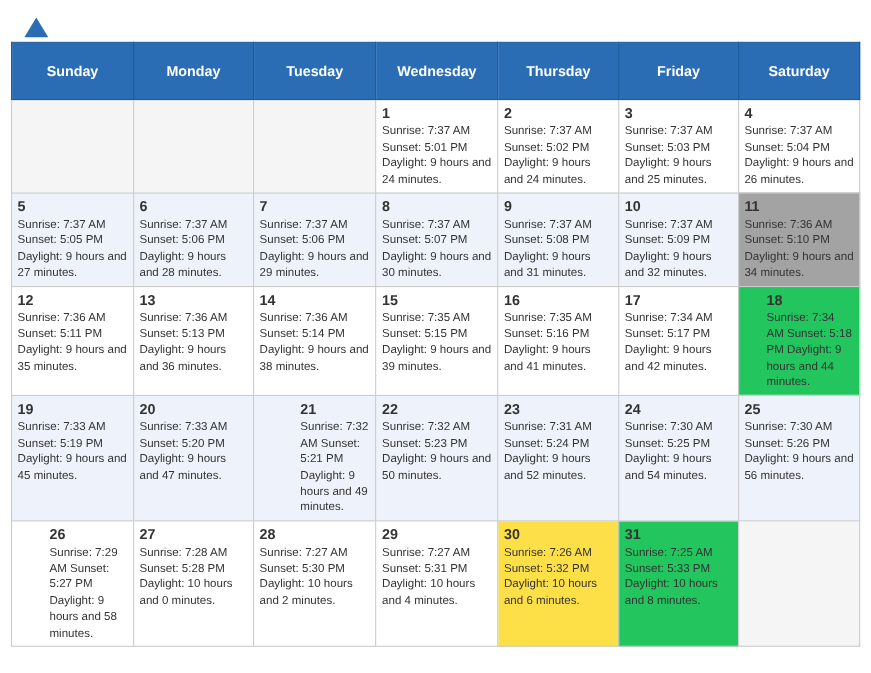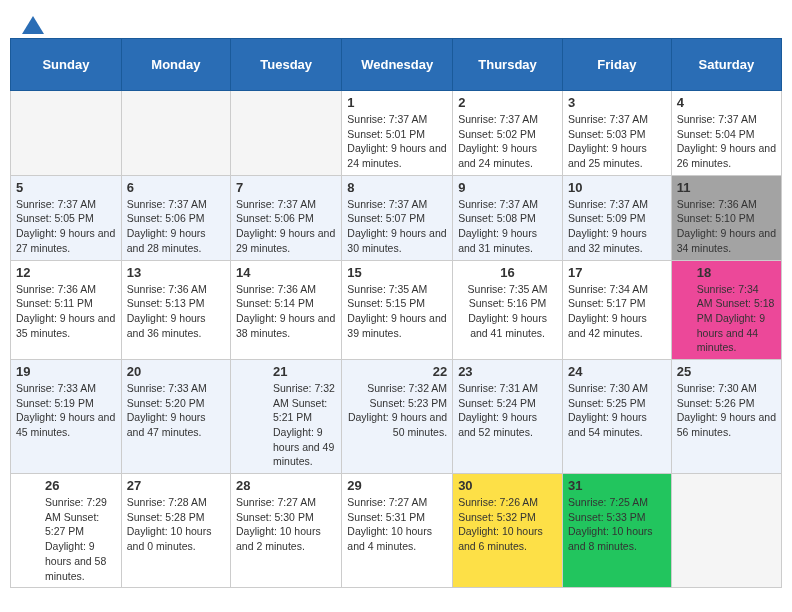--- a/index.html
+++ b/index.html
@@ -236,35 +236,35 @@
 Daylight: 9 hours
 and 38 minutes.</div>
         </td>
         <td style="background: rgb(255, 255, 255);">
           <span class="day-num">15</span>
           <div class="day-info">Sunrise: 7:35 AM
 Sunset: 5:15 PM
 Daylight: 9 hours
 and 39 minutes.</div>
         </td>
-        <td style="background: rgb(255, 255, 255); text-align: center;">
+        <td style="background: rgb(255, 255, 255);">
           <span class="day-num">16</span>
           <div class="day-info">Sunrise: 7:35 AM
 Sunset: 5:16 PM
 Daylight: 9 hours
 and 41 minutes.</div>
         </td>
         <td style="background: rgb(255, 255, 255);">
           <span class="day-num">17</span>
           <div class="day-info">Sunrise: 7:34 AM
 Sunset: 5:17 PM
 Daylight: 9 hours
 and 42 minutes.</div>
         </td>
-        <td style="background: #ec4899; padding-left: 25px;">
+        <td style="background: #22c55e; padding-left: 25px;">
           <span class="day-num">18</span>
           <div class="day-info">Sunrise: 7:34 AM
 Sunset: 5:18 PM
 Daylight: 9 hours
 and 44 minutes.</div>
         </td>
       </tr>
       <tr>
         <td style="background: rgb(238, 243, 251);">
           <span class="day-num">19</span>
@@ -280,21 +280,21 @@
 Daylight: 9 hours
 and 47 minutes.</div>
         </td>
         <td style="background: rgb(238, 243, 251); padding-left: 42px;">
           <span class="day-num">21</span>
           <div class="day-info">Sunrise: 7:32 AM
 Sunset: 5:21 PM
 Daylight: 9 hours
 and 49 minutes.</div>
         </td>
-        <td style="background: rgb(238, 243, 251); text-align: right;">
+        <td style="background: rgb(238, 243, 251);">
           <span class="day-num">22</span>
           <div class="day-info">Sunrise: 7:32 AM
 Sunset: 5:23 PM
 Daylight: 9 hours
 and 50 minutes.</div>
         </td>
         <td style="background: rgb(238, 243, 251);">
           <span class="day-num">23</span>
           <div class="day-info">Sunrise: 7:31 AM
 Sunset: 5:24 PM

